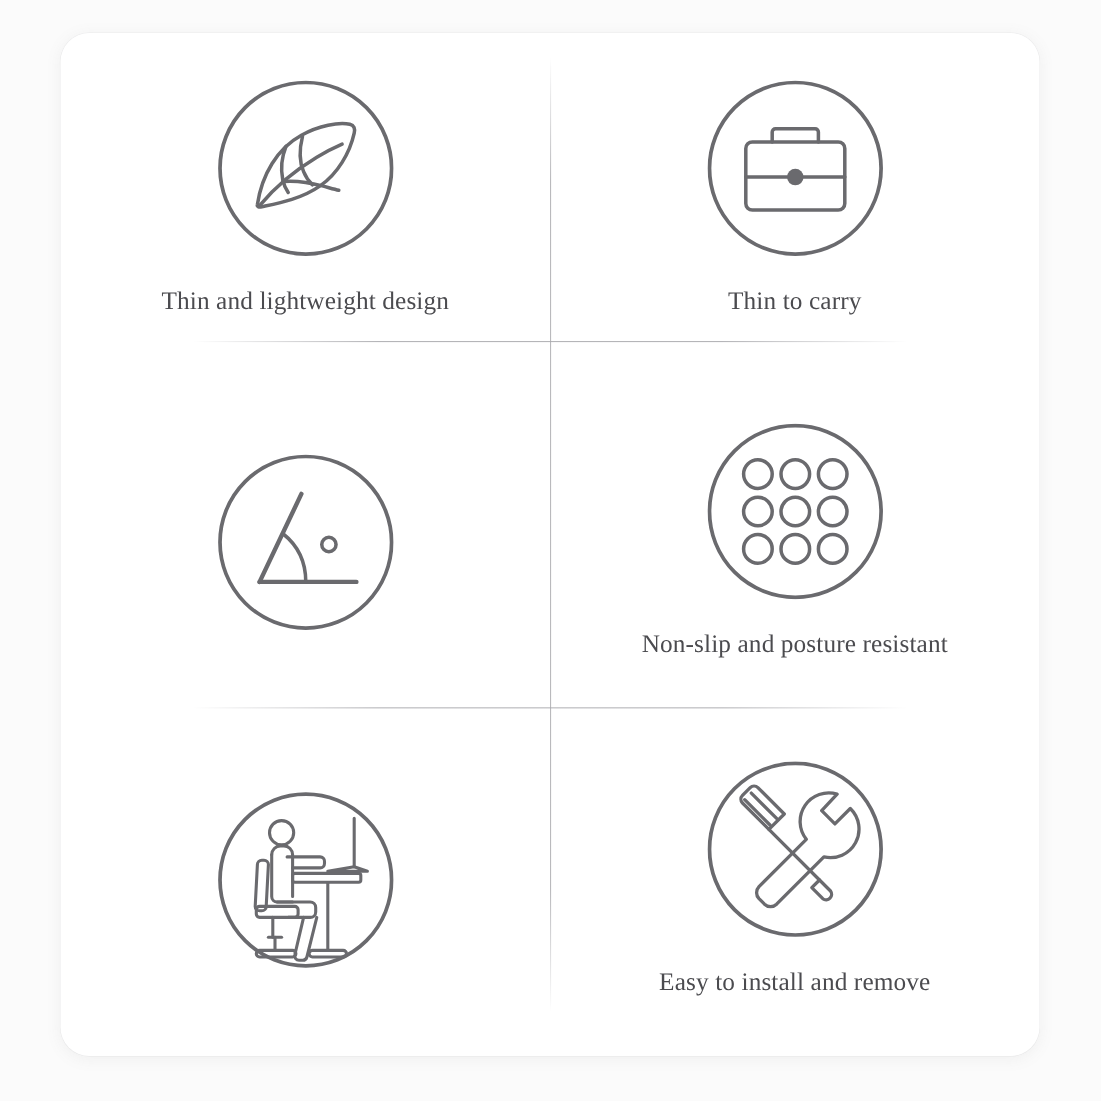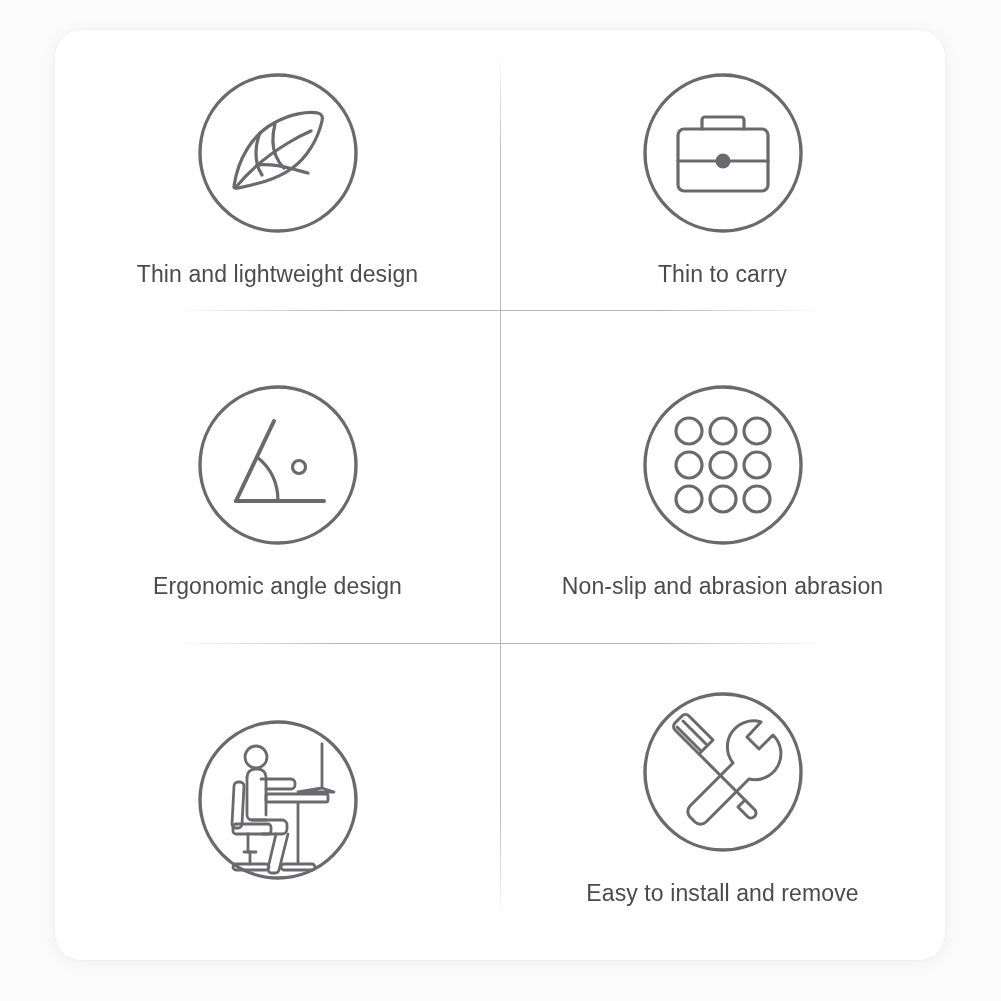--- a/index.html
+++ b/index.html
@@ -26,20 +26,21 @@
   #feature-card {
     position: absolute;
     left: 55px;
     top: 30px;
     width: 890px;
     height: 930px;
     background: #ffffff;
     border-radius: 26px;
     box-shadow: 0 2px 14px rgba(120,120,125,0.09),
                 0 0 0 0.5px rgba(200,200,205,0.22);
+    font-family: Liberation Serif, serif;
   }
 
   
   .grid {
     position: absolute;
     inset: 0;
     display: grid;
     grid-template-columns: 1fr 1fr;
     grid-template-rows: 1fr 1fr 1fr;
   }
@@ -142,39 +143,38 @@
       <div class="cell cell-r1">
         <div class="icon-circle">
           <svg viewBox="0 0 160 160" width="160" height="160" fill="none" stroke="#6a6a6e" stroke-width="3.2" stroke-linecap="round" stroke-linejoin="round">
             <circle cx="80" cy="80" r="78" stroke-width="3.4"></circle>
             <line x1="38" y1="116" x2="126" y2="116" stroke-width="4"></line>
             <line x1="38" y1="116" x2="76" y2="36" stroke-width="4"></line>
             <path d="M59 72 C73 83 80 99 80 116"></path>
             <circle cx="101" cy="82" r="6.5"></circle>
           </svg>
         </div>
-        <div class="cell-label">Ergonomic angle design</div>
       </div>
 
       <div class="cell cell-r1">
         <div class="icon-circle">
           <svg viewBox="0 0 160 160" width="160" height="160" fill="none" stroke="#6a6a6e" stroke-width="3.2" stroke-linecap="round" stroke-linejoin="round">
             <circle cx="80" cy="80" r="78" stroke-width="3.4"></circle>
             <circle cx="46" cy="46" r="13"></circle>
             <circle cx="80" cy="46" r="13"></circle>
             <circle cx="114" cy="46" r="13"></circle>
             <circle cx="46" cy="80" r="13"></circle>
             <circle cx="80" cy="80" r="13"></circle>
             <circle cx="114" cy="80" r="13"></circle>
             <circle cx="46" cy="114" r="13"></circle>
             <circle cx="80" cy="114" r="13"></circle>
             <circle cx="114" cy="114" r="13"></circle>
           </svg>
         </div>
-        <div class="cell-label">Non-slip and abrasion abrasion</div>
+        <div class="cell-label">Non-slip and posture resistant</div>
       </div>
 
       <div class="cell cell-r2">
         <div class="icon-circle">
           <svg viewBox="0 0 160 160" width="160" height="160" fill="none" stroke="#6a6a6e" stroke-width="2.8" stroke-linecap="round" stroke-linejoin="round">
             <circle cx="80" cy="80" r="78" stroke-width="3.4"></circle>
 
             <circle cx="58" cy="37" r="11"></circle>
 
             <path d="M49 57 a8 8 0 0 1 8-8 h3 a8 8 0 0 1 8 8 v38"></path>

